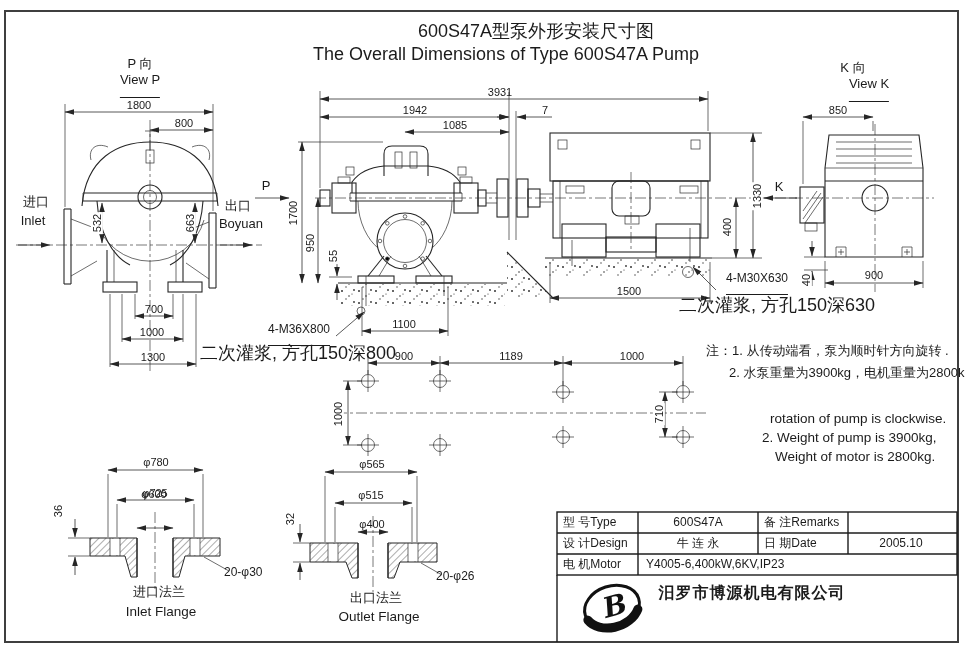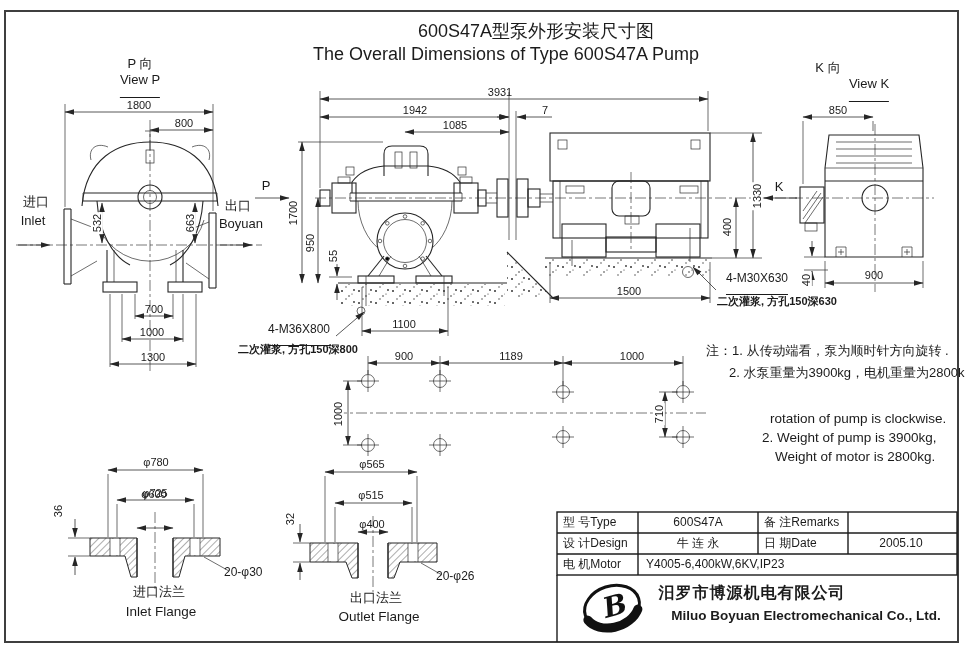--- a/index.html
+++ b/index.html
@@ -11,21 +11,21 @@
   .lw .dm{stroke:#2e2e2e;stroke-width:0.8;fill:none;marker-start:url(#a);marker-end:url(#a);}
   .lw .de{stroke:#2e2e2e;stroke-width:0.8;fill:none;marker-end:url(#a);}
   .lw .ht{fill:url(#hat);stroke:#262626;stroke-width:1;}
   .lw .st{fill:url(#stip);stroke:none;}
   .lw .tb{stroke:#1c1c1c;stroke-width:1.4;fill:none;}
   .t{position:absolute;white-space:nowrap;color:#1b1b1b;
      font-family:"Liberation Sans","DejaVu Sans",sans-serif;line-height:1.12;}
   .c{transform:translateX(-50%);}
   .rot{transform:translate(-50%,-50%) rotate(-90deg);background:#fff;padding:0 2px;}
   .u{border-bottom:1.2px solid #1b1b1b;padding-bottom:9px;}
-  .s11{font-size:11px;} .s12{font-size:12px;} .s125{font-size:11px;font-weight:bold;}
+  .s11{font-size:11px;} .s12{font-size:12px;} .s125{font-size:18px;}
   .s13{font-size:13px;} .s135{font-size:13.5px;} .s18{font-size:18px;}
   .b{font-weight:bold;}
   .logoB{font-family:"DejaVu Serif","Liberation Serif",serif;font-style:italic;font-weight:bold;
          font-size:28px;color:#111;transform:translate(-50%,-50%) rotate(-15deg);}
 </style>
 </head>
 <body>
 
 <div class="stage">
 
@@ -396,21 +396,21 @@
 <span class="t c s125" style="left:298px;top:343px">二次灌浆, 方孔150深800</span>
 <span class="t c s12 u" style="left:757px;top:272px">4-M30X630</span>
 <span class="t c s125" style="left:777px;top:295px">二次灌浆, 方孔150深630</span>
 
 <span class="t c s11" style="left:404px;top:350px">900</span>
 <span class="t c s11" style="left:511px;top:350px">1189</span>
 <span class="t c s11" style="left:632px;top:350px">1000</span>
 <span class="t rot s11" style="left:338px;top:414px">1000</span>
 <span class="t rot s11" style="left:659px;top:414px">710</span>
 
-<span class="t c s13" style="left:828px;top:61px">K 向</span>
+<span class="t c s13" style="left:853px;top:61px">K 向</span>
 <span class="t c s13 u" style="left:869px;top:77px">View K</span>
 <span class="t c s11" style="left:838px;top:104px">850</span>
 <span class="t c s11" style="left:874px;top:269px">900</span>
 <span class="t rot s11" style="left:806px;top:280px">40</span>
 
 <span class="t s13" style="left:706px;top:344px">注：1. 从传动端看，泵为顺时针方向旋转 .</span>
 <span class="t s13" style="left:729px;top:366px">2. 水泵重量为3900kg，电机重量为2800kg.</span>
 <span class="t s135" style="left:770px;top:411px">rotation of pump is clockwise.</span>
 <span class="t s135" style="left:762px;top:430px">2. Weight of pump is 3900kg,</span>
 <span class="t s135" style="left:775px;top:449px">Weight of motor is 2800kg.</span>
@@ -437,15 +437,14 @@
 <span class="t c s12" style="left:902px;top:516px"></span>
 <span class="t s12" style="left:563px;top:537px">设 计Design</span>
 <span class="t c s12" style="left:698px;top:537px">牛 连 永</span>
 <span class="t s12" style="left:764px;top:537px">日 期Date</span>
 <span class="t c s12" style="left:901px;top:537px">2005.10</span>
 <span class="t s12" style="left:563px;top:558px">电 机Motor</span>
 <span class="t s12" style="left:646px;top:558px">Y4005-6,400kW,6KV,IP23</span>
 
 <span class="t logoB" style="left:615px;top:606px">B</span>
 <span class="t c b" style="left:752px;top:584px;font-size:16px;letter-spacing:1px">汨罗市博源机电有限公司</span>
-<span class="t c s135 b" style="left:806px;top:608px">Miluo Boyuan Electromechanical Co., Ltd.</span>
 
 </div>
 
 </body></html>

